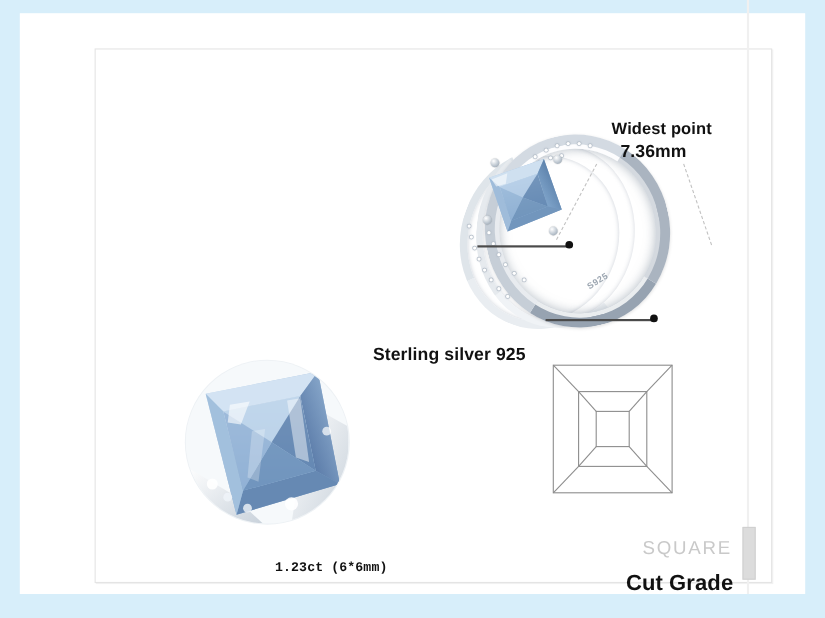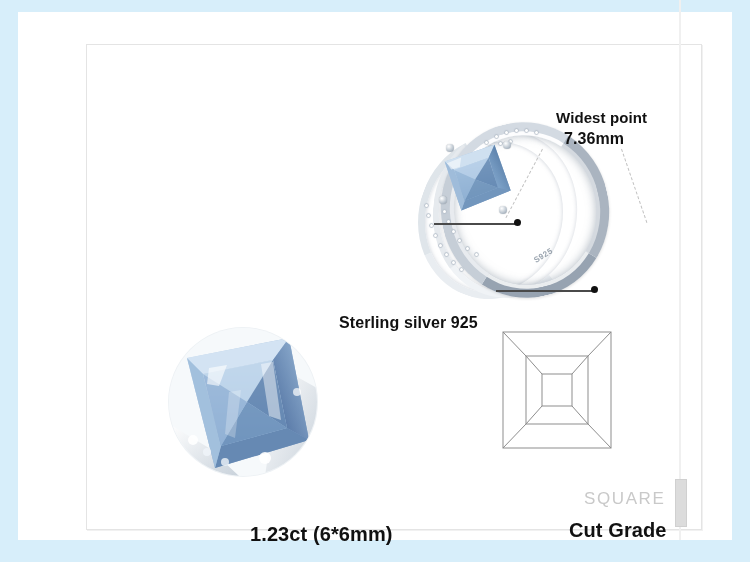--- a/index.html
+++ b/index.html
@@ -30,21 +30,21 @@
     position:absolute;
     font-weight:bold;
     color:#111111;
     white-space:nowrap;
     letter-spacing:.1px;
   }
   #widest-line1{left:469px;top:64px;font-size:15px;text-align:center;}
   #widest-line2{left:477px;top:85px;font-size:16px;}
   #clarity{left:196px;top:166px;font-size:16px;}
   #sterling{left:252px;top:233px;font-size:16px;margin-top:36px;}
-  #carat{left:163px;top:478px;font-size:20px;}
+  #carat{left:163px;top:464px;font-size:12px;font-family:Liberation Mono, monospace;}
   #cutgrade{left:482px;top:474px;font-size:20px;}
   #squareword{
     position:absolute;left:497px;top:444px;font-size:17px;
     color:#c9c9c9;letter-spacing:1.6px;font-weight:normal;
   }
 
   
   .leader{position:absolute;height:2px;background:#4a4a4a;}
   #leader-clarity{left:347px;top:178px;width:83px;}
   #leader-sterling{left:409px;top:245px;width:97px;}

